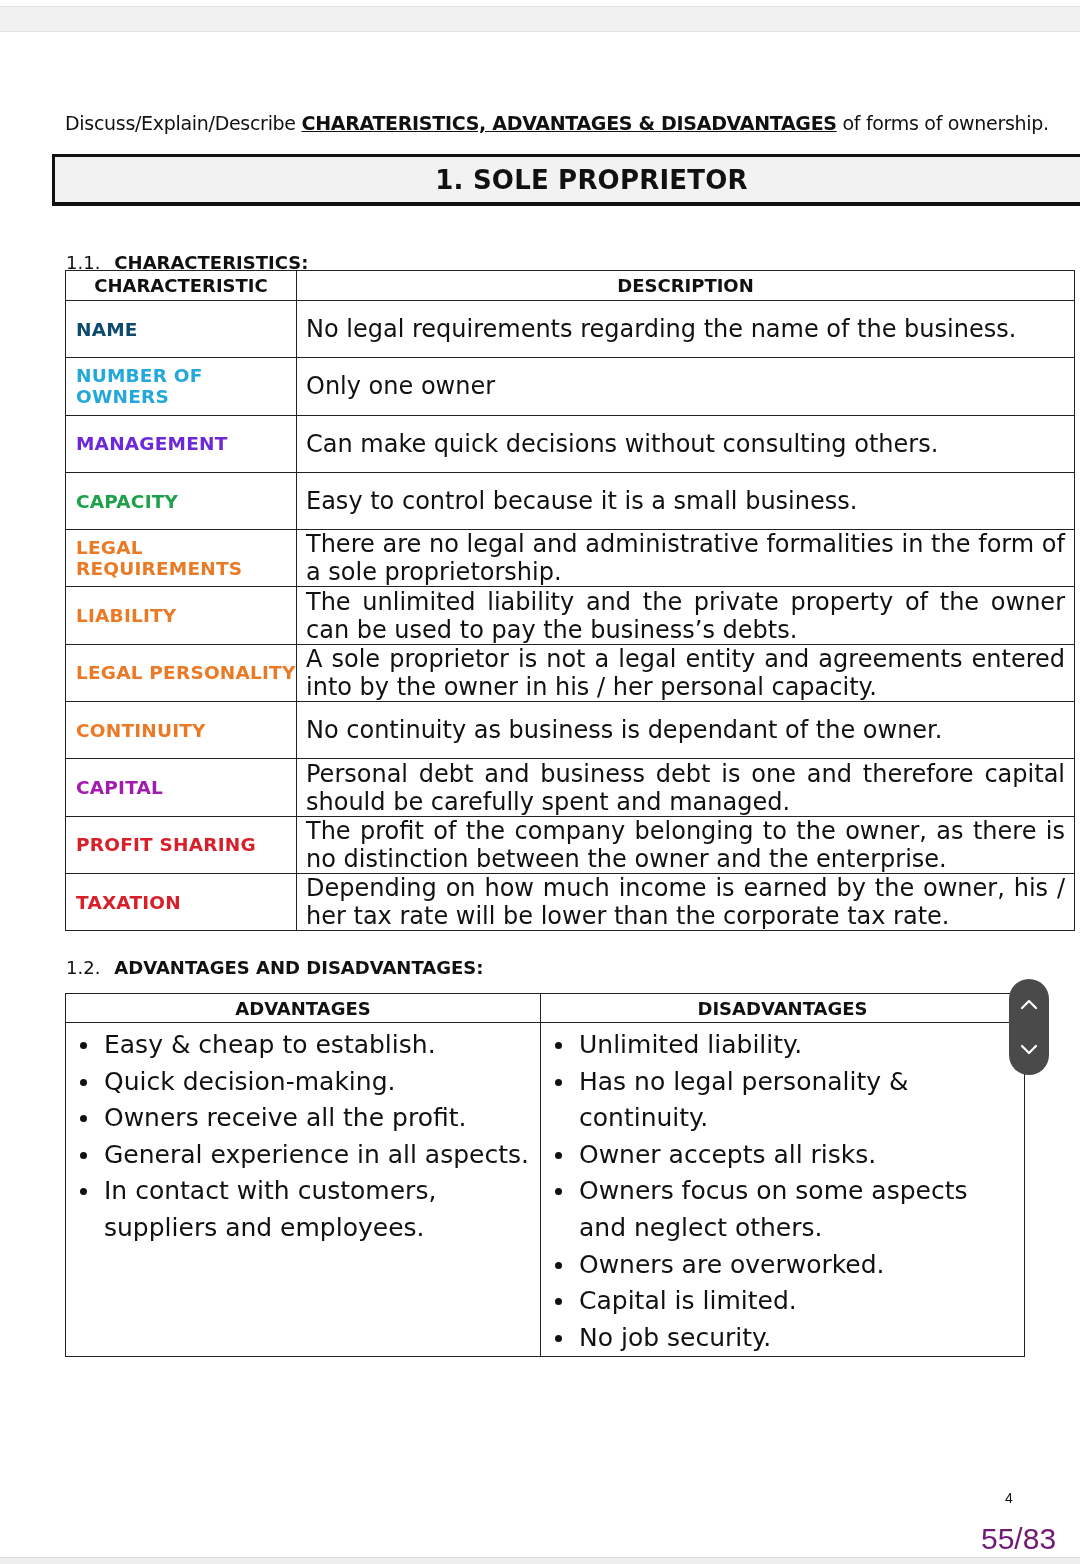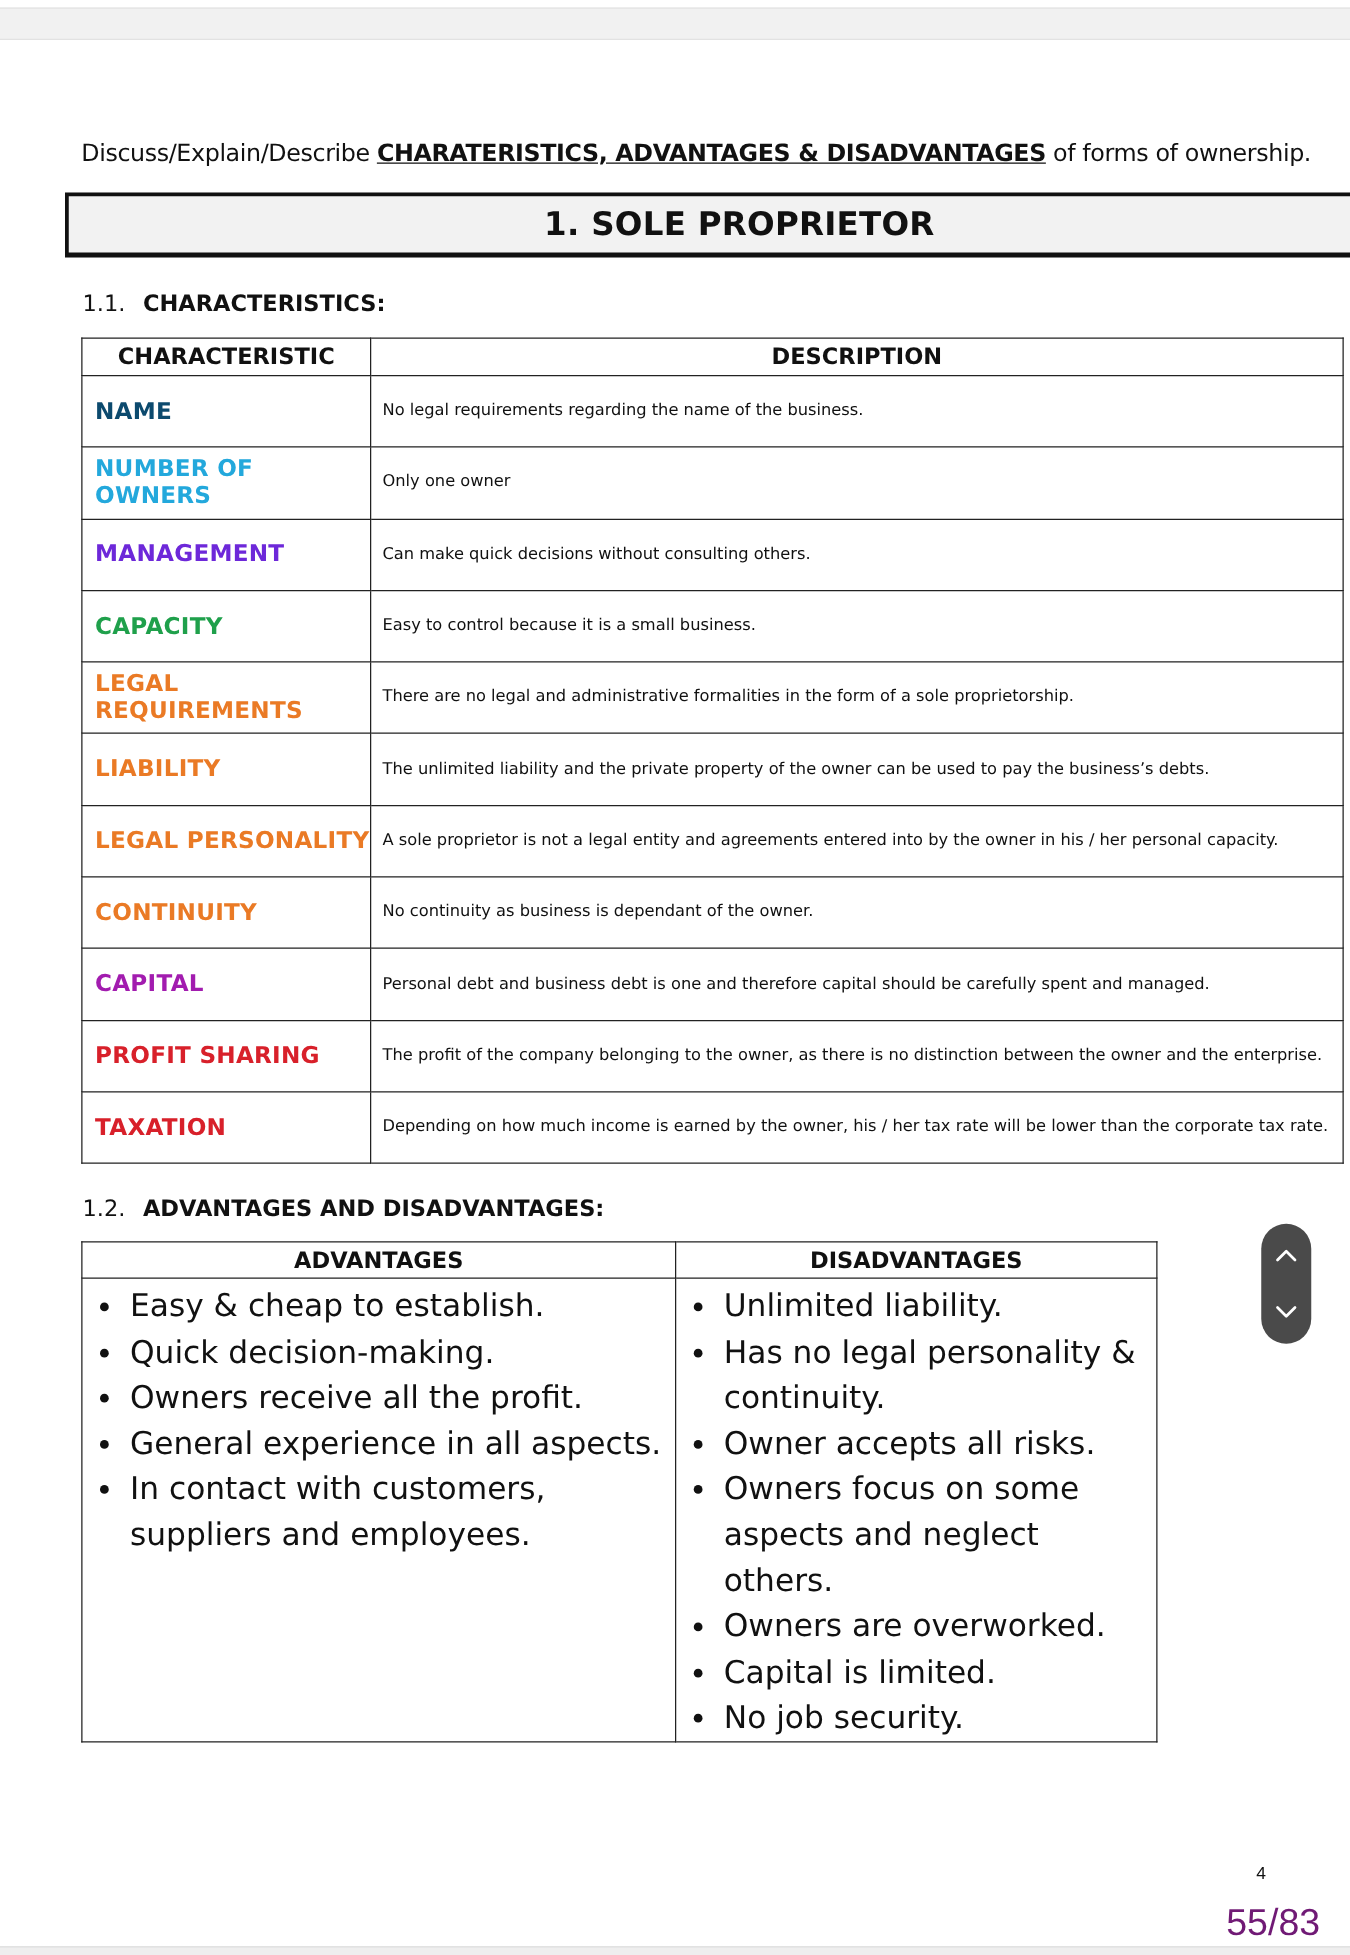--- a/index.html
+++ b/index.html
@@ -15,25 +15,25 @@
   .title-box { position: absolute; left: 52px; top: 154px; width: 1080px; height: 52px; border: 3px solid #111; border-bottom-width: 4px; border-right-width: 4px; background: #f2f2f2; display: flex; align-items: center; justify-content: center; }
   .title-box span { font-size: 26px; font-weight: bold; letter-spacing: 0.2px; }
 
   .section-heading { position: absolute; left: 66px; font-size: 18px; white-space: nowrap; }
   .section-heading .num { font-weight: normal; margin-right: 14px; }
   .section-heading .txt { font-weight: bold; }
 
   table.char { position: absolute; left: 65px; top: 270px; width: 1010px; border-collapse: collapse; }
   table.char th, table.char td { border: 1.5px solid #222; }
   table.char th { height: 30px; font-size: 18px; font-weight: bold; text-align: center; }
-  table.char td { height: 57.3px; font-size: 13px; vertical-align: middle; }
+  table.char td { height: 57.3px; font-size: 24px; vertical-align: middle; }
   table.char td.label { width: 231px; padding-left: 10px; font-weight: bold; font-size: 18.5px; letter-spacing: 0.2px; }
   table.char td.desc { padding: 0 9px; line-height: 28px; text-align: justify; }
 
-  table.advdis { position: absolute; left: 65px; top: 993px; width: 861px; border-collapse: collapse; }
+  table.advdis { position: absolute; left: 65px; top: 993px; width: 960px; border-collapse: collapse; }
   table.advdis th, table.advdis td { border: 1.5px solid #222; }
   table.advdis th { height: 29px; font-size: 18px; font-weight: bold; text-align: center; }
   table.advdis th.adv { width: 475px; }
   table.advdis td { vertical-align: top; height: 294px; }
   table.advdis ul { list-style: none; padding: 4px 0 0 0; }
   table.advdis li { position: relative; padding-left: 38px; font-size: 25px; line-height: 36.6px; padding-right: 8px; }
   table.advdis li::before { content: ""; position: absolute; left: 14px; top: 15px; width: 7px; height: 7px; border-radius: 50%; background: #111; }
 
   .nav-pill { position: absolute; left: 1009px; top: 979px; width: 40px; height: 96px; background: #4a4a4a; border-radius: 20px; display: flex; flex-direction: column; align-items: center; justify-content: space-evenly; }
   .nav-pill .btn { width: 40px; height: 40px; display: flex; align-items: center; justify-content: center; cursor: pointer; }
@@ -50,21 +50,21 @@
   </div>
 
 <div class="intro">
   <span>Discuss/Explain/Describe </span><span class="em">CHARATERISTICS, ADVANTAGES &amp; DISADVANTAGES</span><span> of forms of ownership.</span>
 </div>
 
 <div class="title-box">
   <span>1. SOLE PROPRIETOR</span>
 </div>
 
-<div class="section-heading" style="top:233px;">
+<div class="section-heading" style="top:252px;">
   <span class="num">1.1.</span><span class="txt">CHARACTERISTICS:</span>
 </div>
 
 <table class="char">
   <thead>
     <tr>
       <th style="width:231px;">CHARACTERISTIC</th>
       <th>DESCRIPTION</th>
     </tr>
   </thead>

